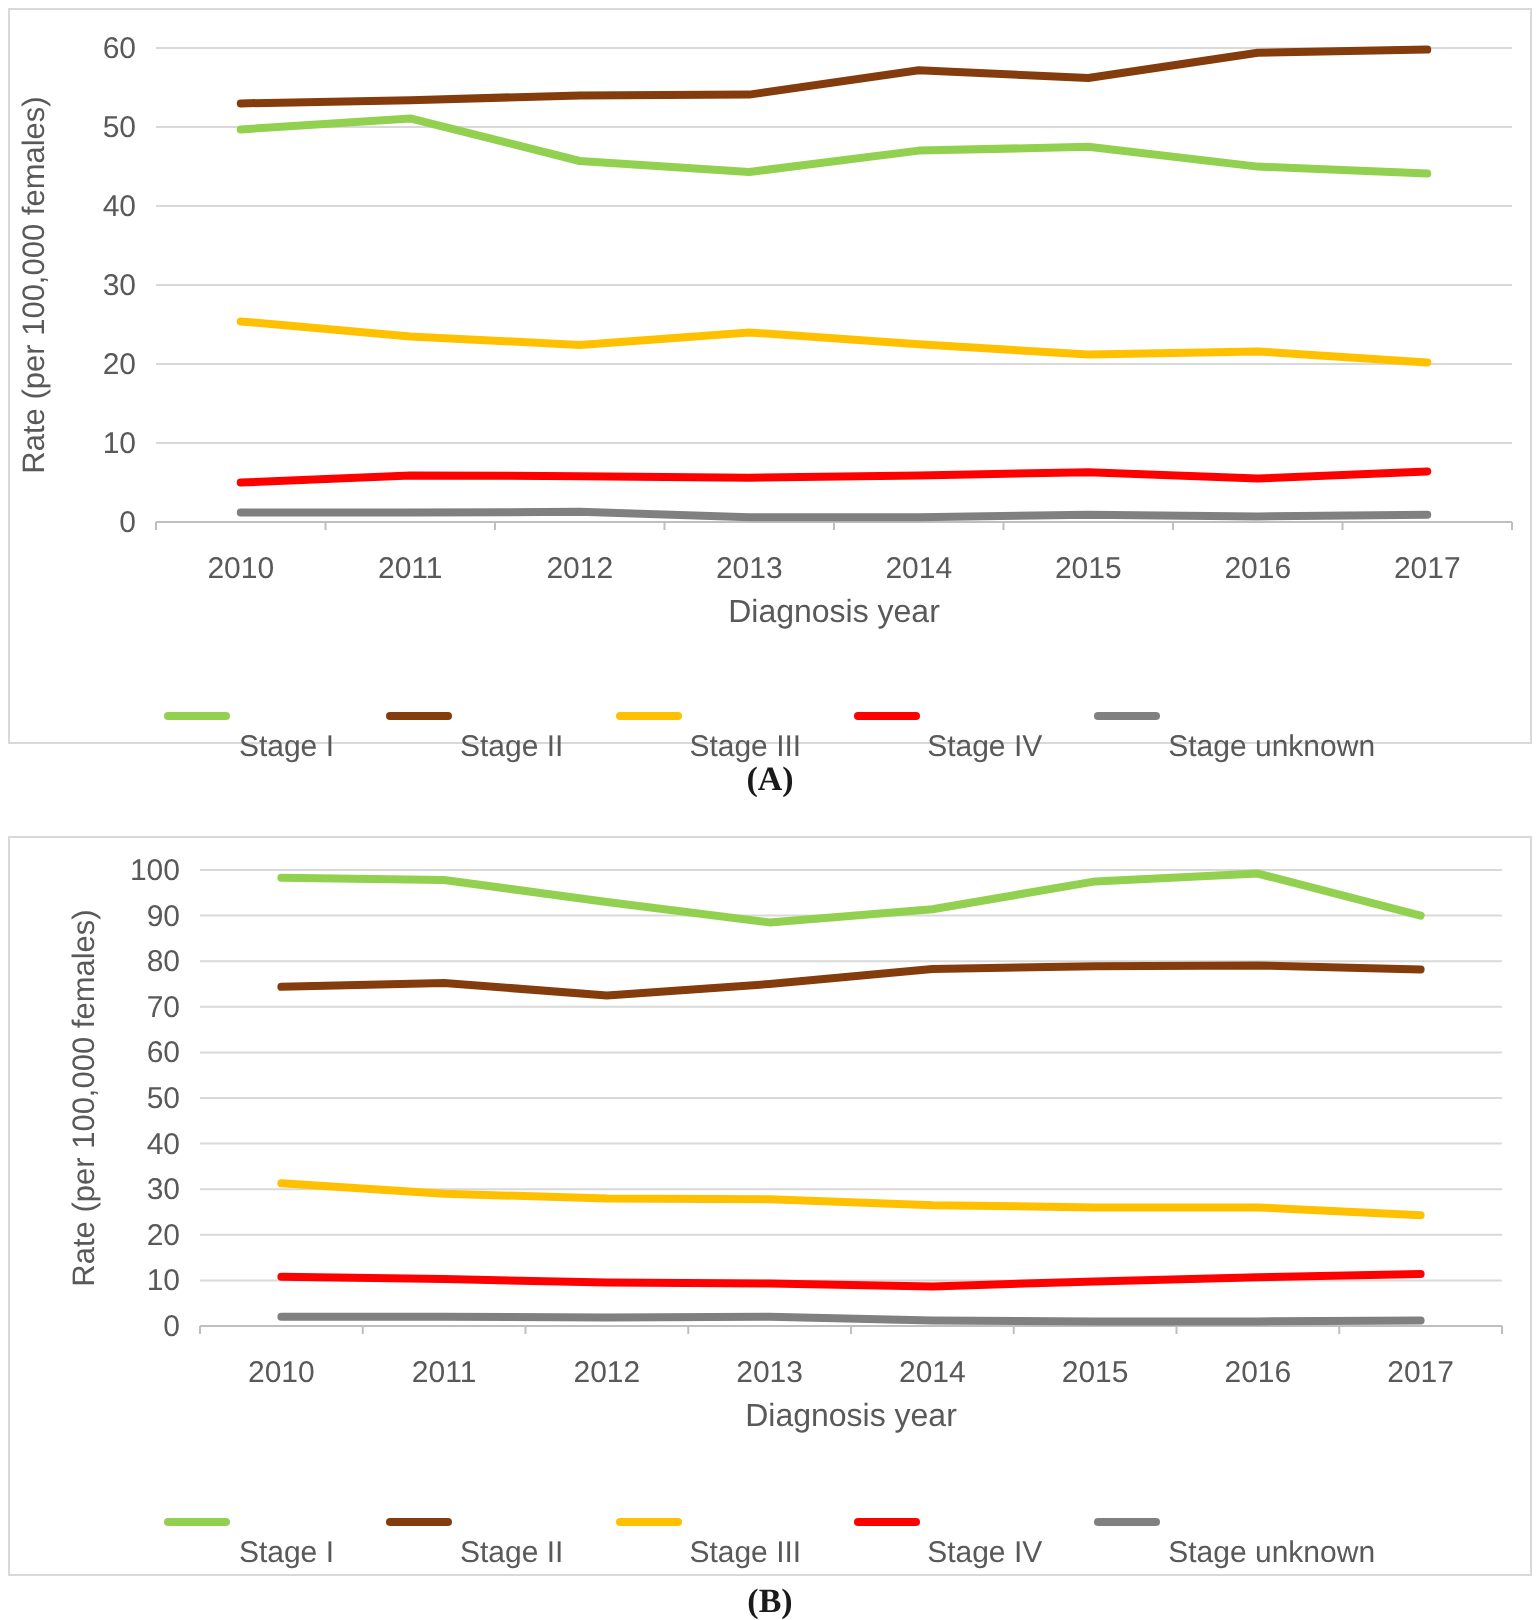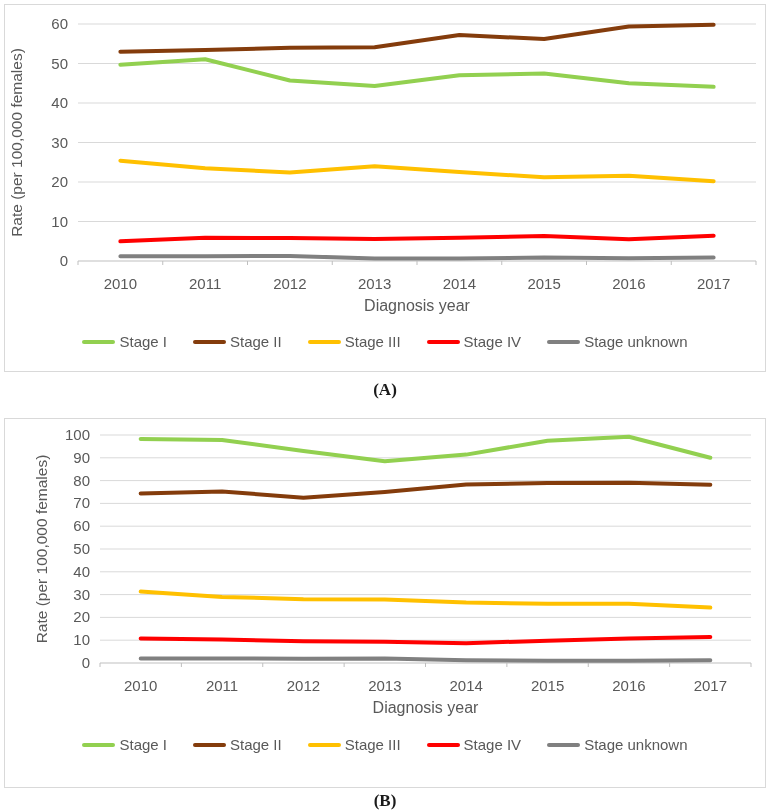--- a/index.html
+++ b/index.html
@@ -14,21 +14,21 @@
   #panel-a{top:4px;height:366px;}
   #panel-b{top:418px;height:368px;}
   .panel svg{position:absolute;top:0;left:0;display:block;}
   svg text{fill:#595959;font-family:"Liberation Sans",sans-serif;}
   .legend{
     position:absolute;left:0;right:0;display:flex;justify-content:center;
     align-items:center;gap:26px;
   }
   .legend-item{display:flex;align-items:center;gap:4px;}
   .legend-swatch{width:33px;height:4px;border-radius:2px;display:inline-block;flex:0 0 auto;}
-  .legend-label{font-size:15px;color:#595959;white-space:nowrap;}
+  .legend-label{font-size:15px;color:#595959;white-space:nowrap;margin-top:32px;}
   .caption{
     position:absolute;left:0;width:770px;text-align:center;
     font-family:"Liberation Serif",serif;font-weight:bold;
     font-size:17px;color:#1a1a1a;
   }
   #caption-a{top:380px;}
   #caption-b{top:791px;}
 </style>
 </head>
 <body>

